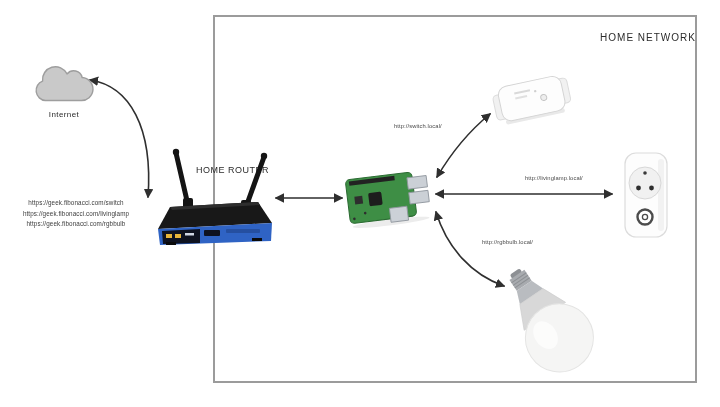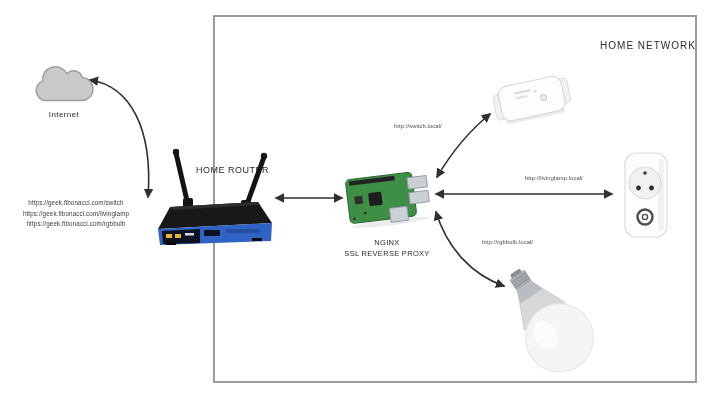--- a/index.html
+++ b/index.html
@@ -7,21 +7,21 @@
     position:relative;width:720px;height:407px;background:#ffffff;overflow:hidden;
     font-family:"Liberation Sans", sans-serif;color:#2b2b2b;
   }
   .abs{position:absolute;}
   .lbl{color:#2b2b2b;letter-spacing:.6px;white-space:nowrap;}
   .center{text-align:center;}
   #network-box{
     left:213px;top:15px;width:484px;height:368px;
     border:2px solid #9b9b9b;box-sizing:border-box;background:transparent;
   }
-  #home-network-label{left:596px;top:40px;width:104px;font-size:10px;letter-spacing:1px;}
+  #home-network-label{left:596px;top:32px;width:104px;font-size:10px;letter-spacing:1px;}
   #internet-label{left:34px;top:110px;width:60px;font-size:8px;letter-spacing:.4px;}
   #url-block{left:10px;top:198px;width:132px;font-size:6.3px;line-height:1.7;color:#3d3d3d;letter-spacing:.1px;}
   #router-label{left:196px;top:165px;width:70px;font-size:9px;letter-spacing:.5px;}
   #proxy-label{left:336px;top:238px;width:102px;font-size:7.5px;line-height:1.4;letter-spacing:.3px;}
   .dev-url{font-size:5.8px;color:#4a4a4a;letter-spacing:.1px;}
   #switch-url{left:394px;top:123px;width:64px;}
   #livinglamp-url{left:525px;top:175px;width:80px;}
   #rgbbulb-url{left:482px;top:239px;width:68px;}
   svg{display:block;}
   #arrow-layer{left:0;top:0;pointer-events:none;}
@@ -91,24 +91,20 @@
       <rect x="8" y="10" width="52" height="5" fill="#222222"></rect>
       <rect x="28" y="26" width="15" height="15" rx="2" fill="#1d1d1d"></rect>
       <rect x="12" y="28" width="9" height="9" fill="#2e2e2e"></rect>
       <circle cx="9" cy="53" r="1.5" fill="#2e2e2e"></circle>
       <circle cx="22" cy="48" r="1.5" fill="#2e2e2e"></circle>
       <rect x="74" y="14" width="22" height="13" fill="#cbd0d6" stroke="#90969e"></rect>
       <rect x="74" y="31" width="22" height="13" fill="#cbd0d6" stroke="#90969e"></rect>
       <rect x="50" y="46" width="20" height="16" fill="#ccd1d7" stroke="#90969e"></rect>
     </svg>
   </div>
-  <div class="abs lbl center" id="proxy-label">
-    <div>NGINX</div>
-    <div>SSL REVERSE PROXY</div>
-  </div>
 
   <div class="abs" style="left:490px;top:70px;width:84px;height:60px;transform:rotate(-12deg);">
     <svg width="84" height="60" viewBox="0 0 84 60">
       <rect x="12" y="44" width="60" height="5" rx="2.5" fill="#e9e9e9"></rect>
       <rect x="4" y="18" width="12" height="25" rx="4" fill="#f1f1f1" stroke="#dcdcdc"></rect>
       <rect x="68" y="15" width="12" height="25" rx="4" fill="#f1f1f1" stroke="#dcdcdc"></rect>
       <rect x="10" y="11" width="64" height="35" rx="9" fill="#fdfdfd" stroke="#d4d4d4"></rect>
       <rect x="26" y="19" width="16" height="2" fill="#d9d9d9"></rect>
       <rect x="26" y="24" width="12" height="2" fill="#e0e0e0"></rect>
       <circle cx="54" cy="30" r="3" fill="#eeeeee" stroke="#c6c6c6"></circle>

